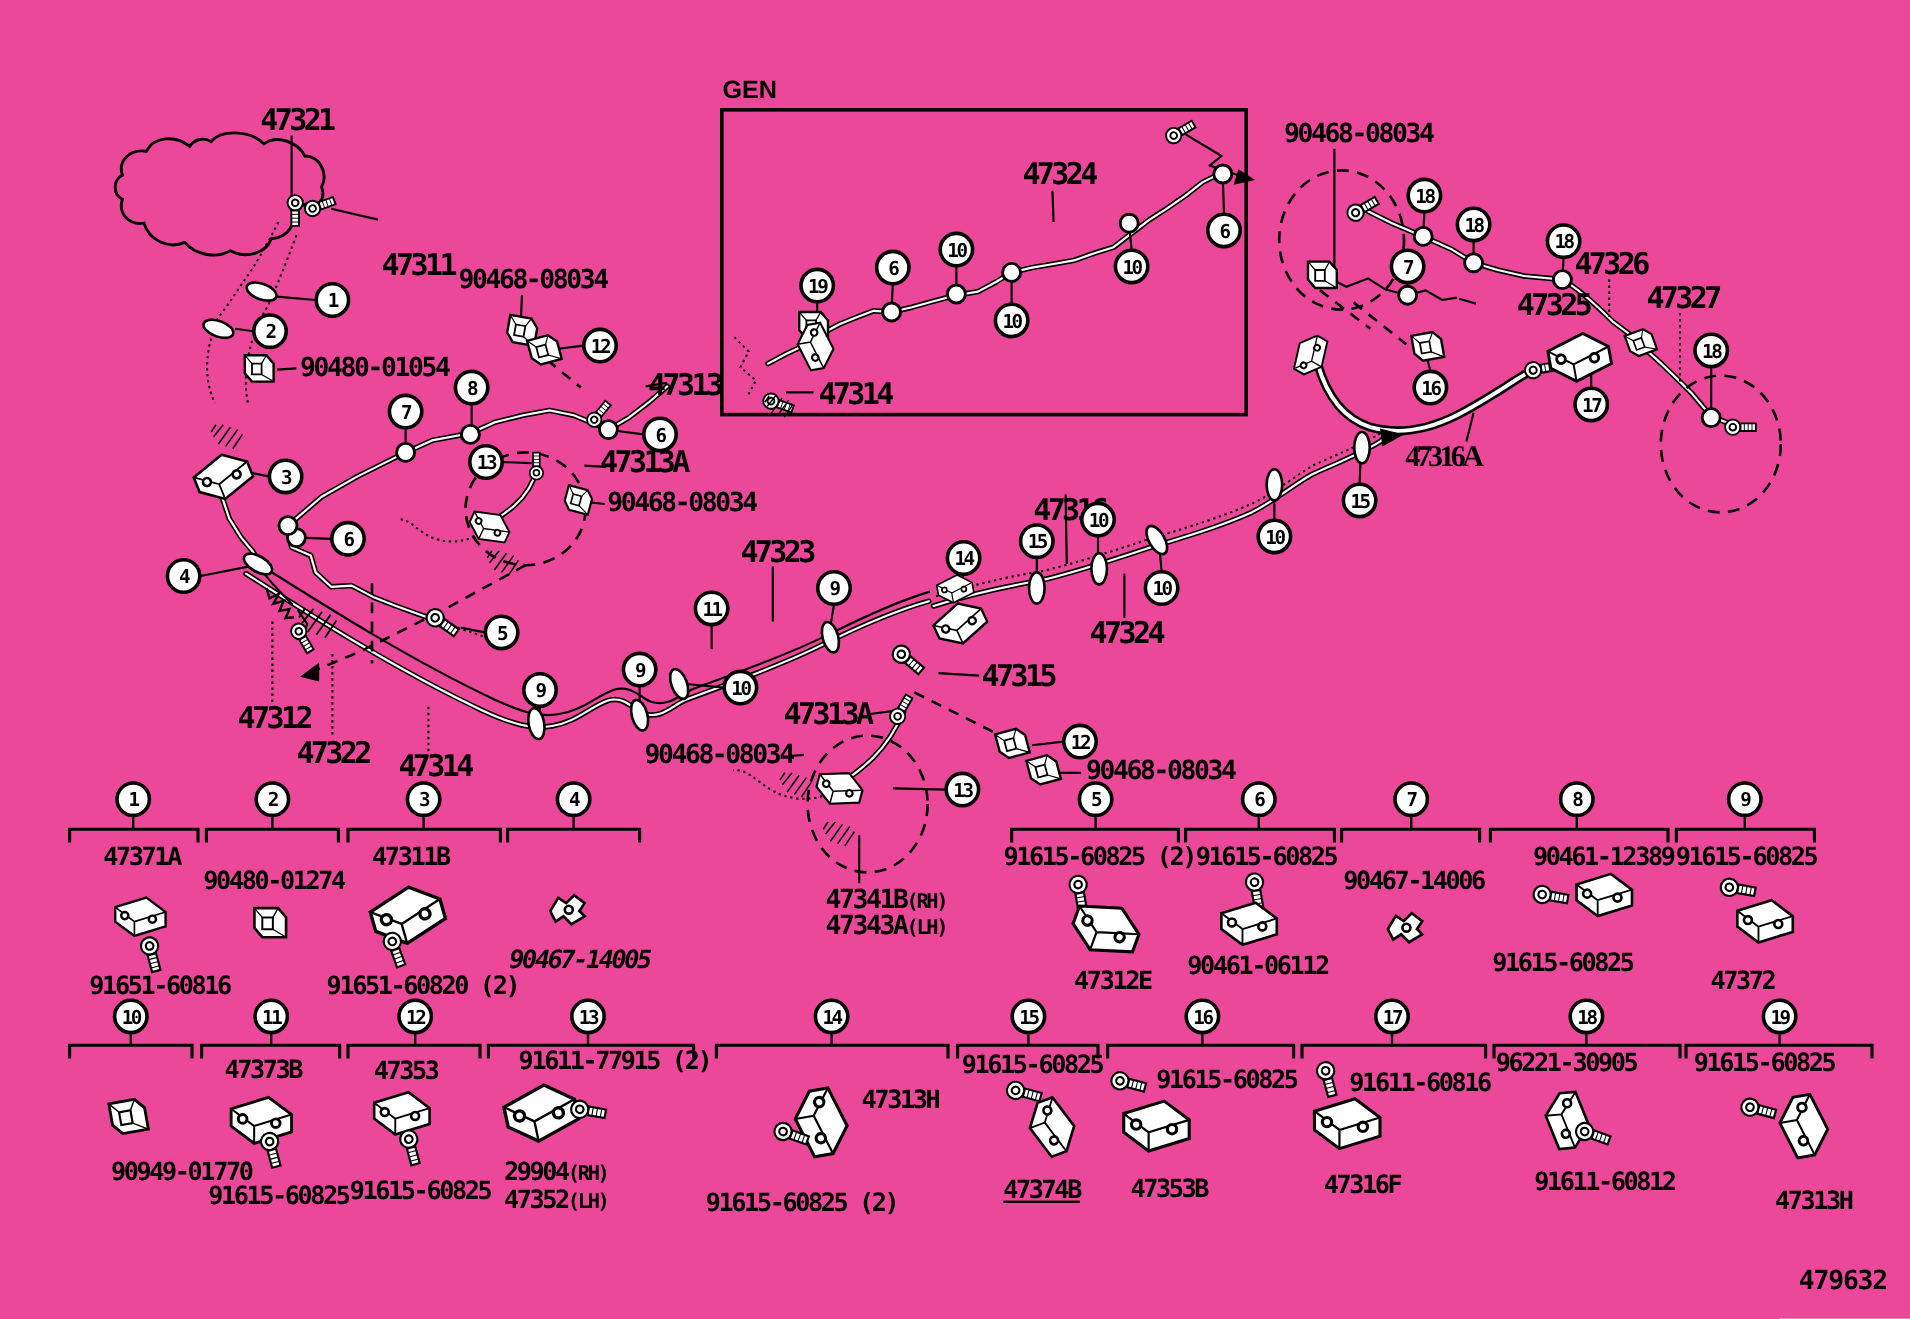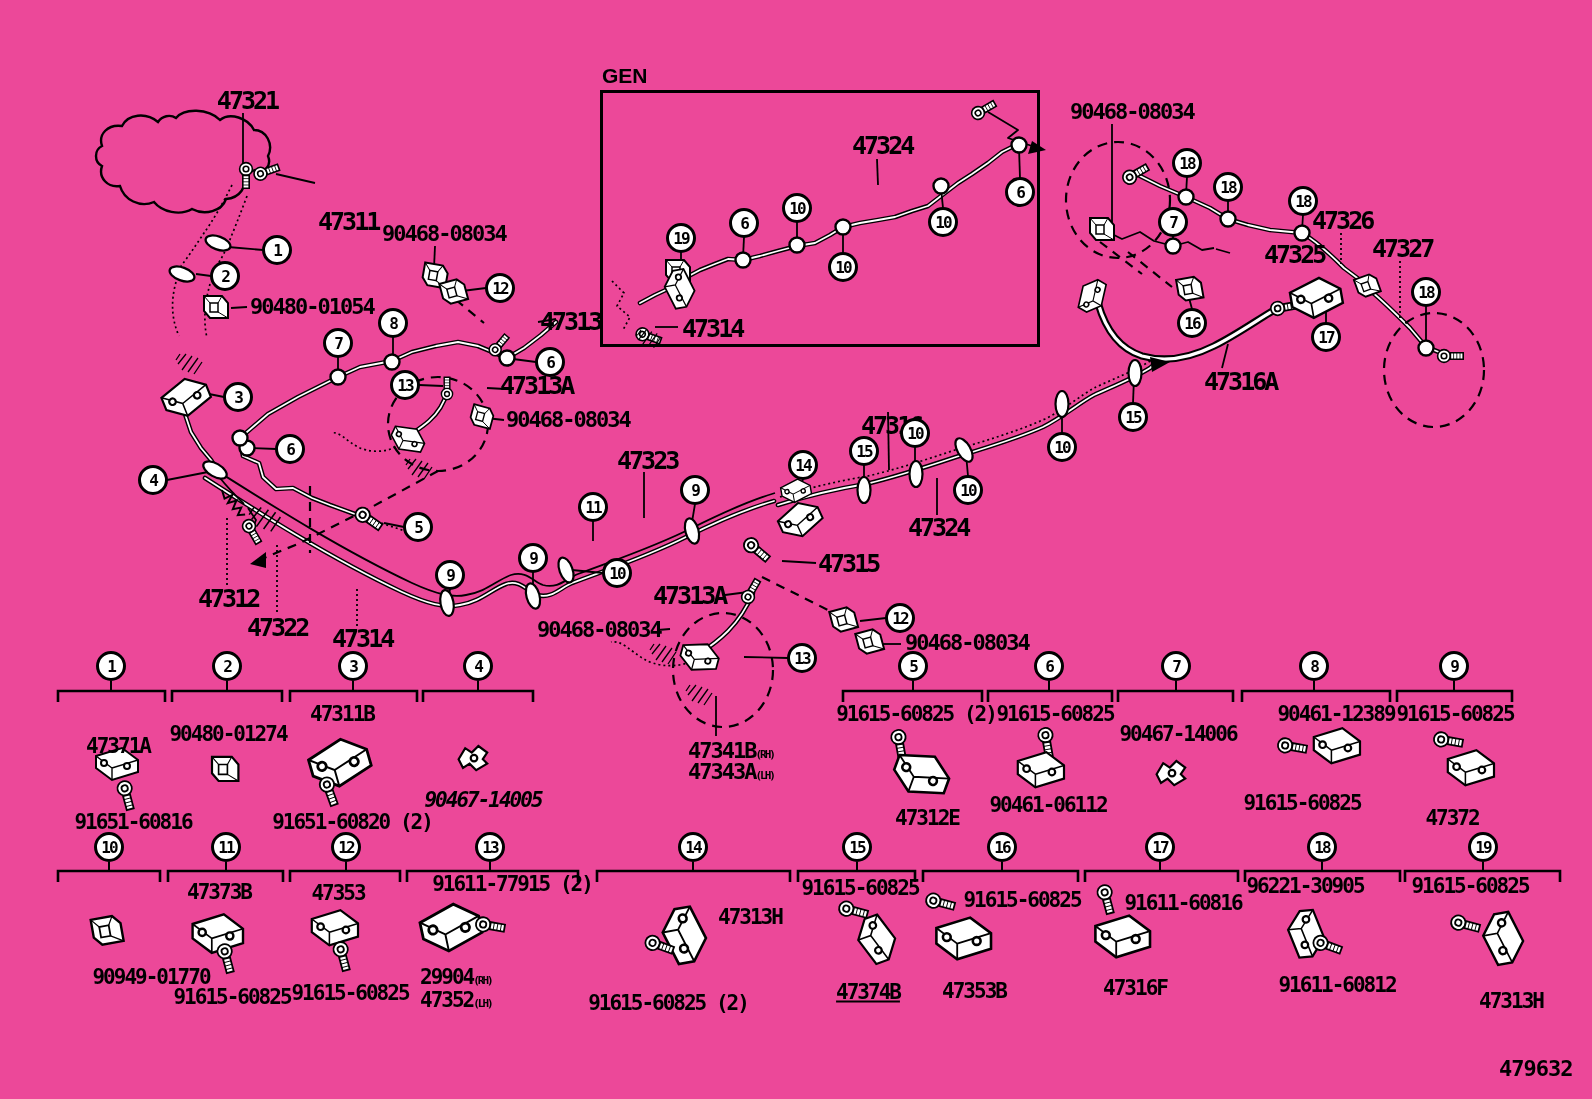--- a/index.html
+++ b/index.html
@@ -4,21 +4,21 @@
 <style>
   html,body{margin:0;padding:0;background:#fff;}
   .canvas{position:relative;width:1592px;height:1099px;background:#ec4899;overflow:hidden;
           font-family:"DejaVu Sans Mono","Liberation Mono",monospace;color:#000;}
   svg{position:absolute;left:0;top:0;}
   .lbl{position:absolute;font-weight:bold;white-space:nowrap;transform:translateY(-50%);line-height:1;}
   .lbl.c{transform:translate(-50%,-50%);}
   .lg{font-size:25px;letter-spacing:-3px;}
   .md{font-size:22px;letter-spacing:-2px;}
   .sm{font-size:21px;letter-spacing:-2px;}
-  .sfx{font-size:11px;letter-spacing:-2px;}
+  .sfx{font-size:17px;letter-spacing:-2px;}
   .callout{position:absolute;width:30px;height:30px;box-sizing:border-box;border:3px solid #000;border-radius:50%;
            background:#fff;display:flex;align-items:center;justify-content:center;font-weight:bold;
            font-size:16px;letter-spacing:-2px;transform:translate(-50%,-50%);z-index:5;}
   .genbox{position:absolute;box-sizing:border-box;border:3px solid #000;background:transparent;}
   .genlbl{position:absolute;font-family:"Liberation Sans",sans-serif;font-weight:bold;font-size:21px;transform:translateY(-50%);}
   .docnum{position:absolute;font-weight:bold;font-size:22px;letter-spacing:-1px;transform:translateY(-50%);}
 </style>
 </head>
 <body>
 
@@ -329,22 +329,22 @@
       <div class="lbl md" style="left: 688px; top: 772px;"><span>47343A</span><span class="sfx">(LH)</span></div>
       <div class="lbl lg" style="left: 198px; top: 598px;"><span>47312</span></div>
       <div class="lbl lg" style="left: 247px; top: 627px;"><span>47322</span></div>
       <div class="lbl lg" style="left: 332px; top: 638px;"><span>47314</span></div>
       <div class="lbl lg" style="left: 852px; top: 145px;"><span>47324</span></div>
       <div class="lbl lg" style="left: 682px; top: 328px;"><span>47314</span></div>
       <div class="lbl md" style="left: 1070px; top: 112px;"><span>90468-08034</span></div>
       <div class="lbl lg" style="left: 1312px; top: 220px;"><span>47326</span></div>
       <div class="lbl lg" style="left: 1372px; top: 248px;"><span>47327</span></div>
       <div class="lbl lg" style="left: 1264px; top: 254px;"><span>47325</span></div>
-      <div class="lbl lg" style="left: 1204px; top: 381px;"><span>47316A</span></div>
-      <div class="lbl sm c" style="left: 118px; top: 714px; margin-top: 32px;"><span>47371A</span></div>
+      <div class="lbl lg" style="left: 1171px; top: 381px; font-family: Liberation Serif, serif;"><span>47316A</span></div>
+      <div class="lbl sm c" style="left: 118px; top: 714px;"><span>47371A</span></div>
       <div class="lbl sm c" style="left: 133px; top: 822px;"><span>91651-60816</span></div>
       <div class="lbl sm c" style="left: 228px; top: 734px;"><span>90480-01274</span></div>
       <div class="lbl sm c" style="left: 342px; top: 714px;"><span>47311B</span></div>
       <div class="lbl sm c" style="left: 352px; top: 822px;"><span>91651-60820 (2)</span></div>
       <div class="lbl sm c" style="left: 483px; top: 800px; font-style: italic;"><span>90467-14005</span></div>
       <div class="lbl sm c" style="left: 916px; top: 714px;"><span>91615-60825 (2)</span></div>
       <div class="lbl sm c" style="left: 927px; top: 818px;"><span>47312E</span></div>
       <div class="lbl sm c" style="left: 1055px; top: 714px;"><span>91615-60825</span></div>
       <div class="lbl sm c" style="left: 1048px; top: 805px;"><span>90461-06112</span></div>
       <div class="lbl sm c" style="left: 1178px; top: 734px;"><span>90467-14006</span></div>

